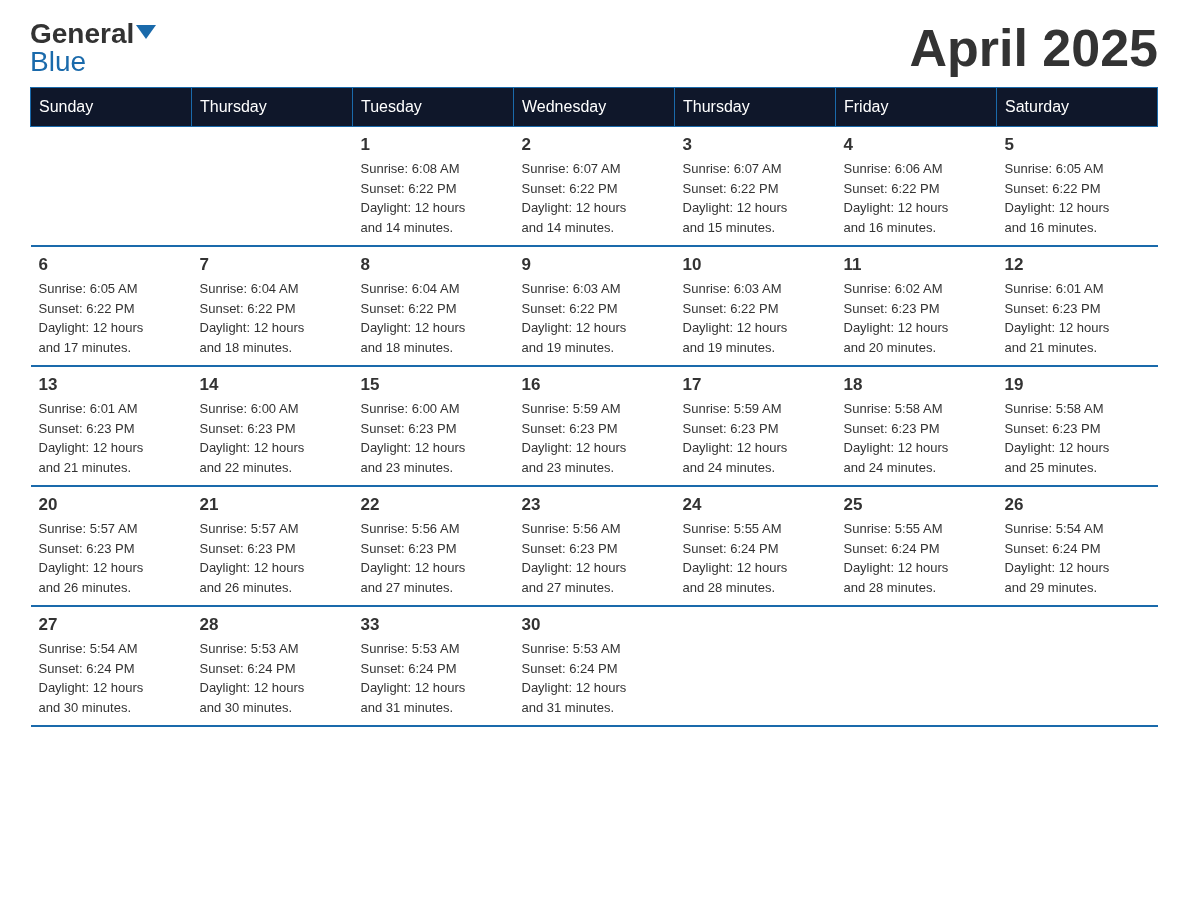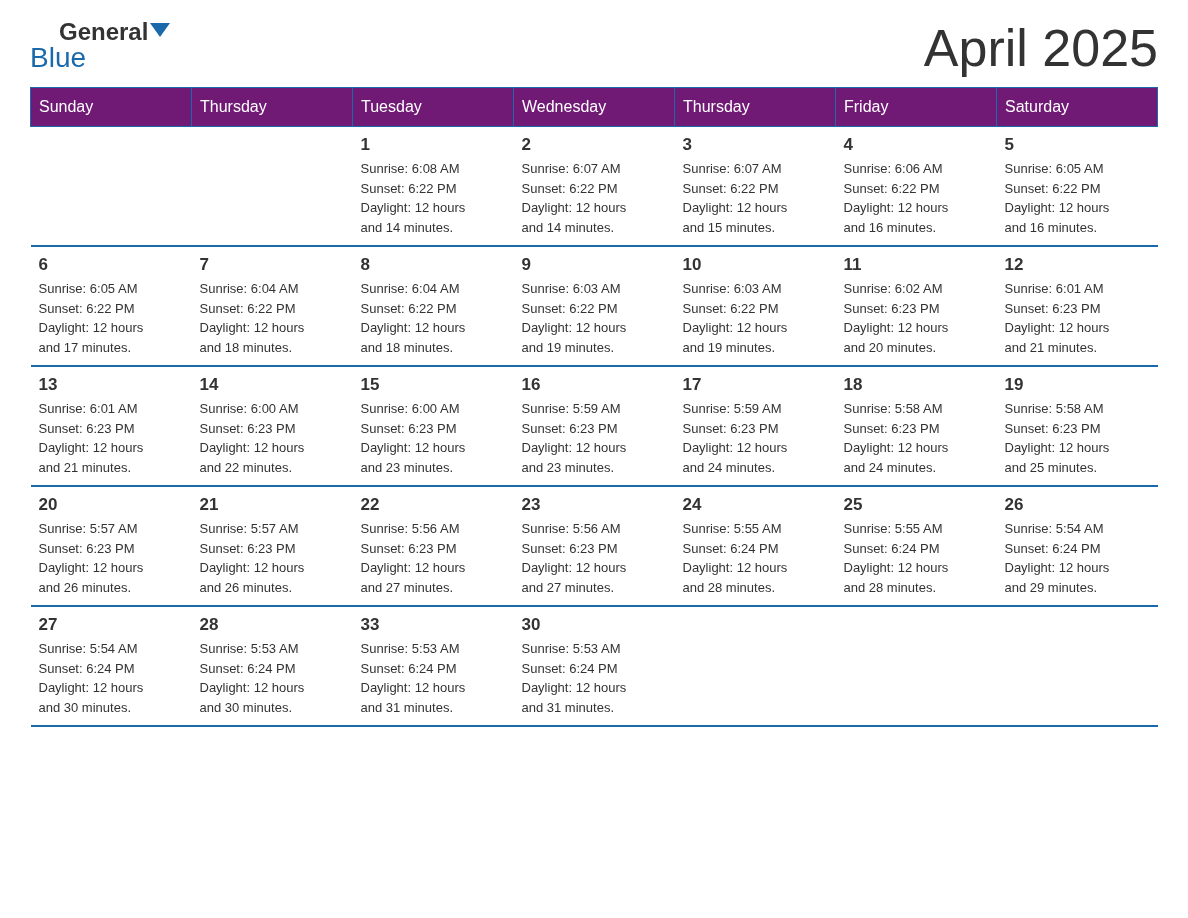--- a/index.html
+++ b/index.html
@@ -15,25 +15,24 @@
       justify-content: space-between;
       align-items: flex-start;
       margin-bottom: 10px;
     }
     .logo {
       display: flex;
       flex-direction: column;
       align-items: flex-start;
     }
     .logo-general {
-      font-size: 24px;
+      font-size: 28px;
       font-weight: bold;
       color: #333;
       line-height: 1;
-      margin-left: 29px;
     }
     .logo-blue {
       font-size: 28px;
       font-weight: normal;
       color: #1a6aab;
       line-height: 1;
     }
     .logo-arrow {
       display: inline-block;
       width: 0;
@@ -48,36 +47,36 @@
     }
     .logo-text-row {
       display: flex;
       align-items: center;
     }
     .title-section {
       text-align: right;
     }
     .month-title {
       font-size: 52px;
-      font-weight: normal;
+      font-weight: bold;
       color: #333;
       line-height: 1.1;
     }
     .location-title {
       font-size: 22px;
       color: #555;
       margin-top: 4px;
     }
     .calendar {
       width: 100%;
       border-collapse: collapse;
       margin-top: 8px;
     }
     .calendar thead tr {
-      background-color: #701a75;
+      background-color: #0f172a;
     }
     .calendar thead th {
       color: #fff;
       font-size: 16px;
       font-weight: normal;
       padding: 10px 8px;
       text-align: left;
       border: 1px solid #1a6aab;
     }
     .calendar tbody tr {

